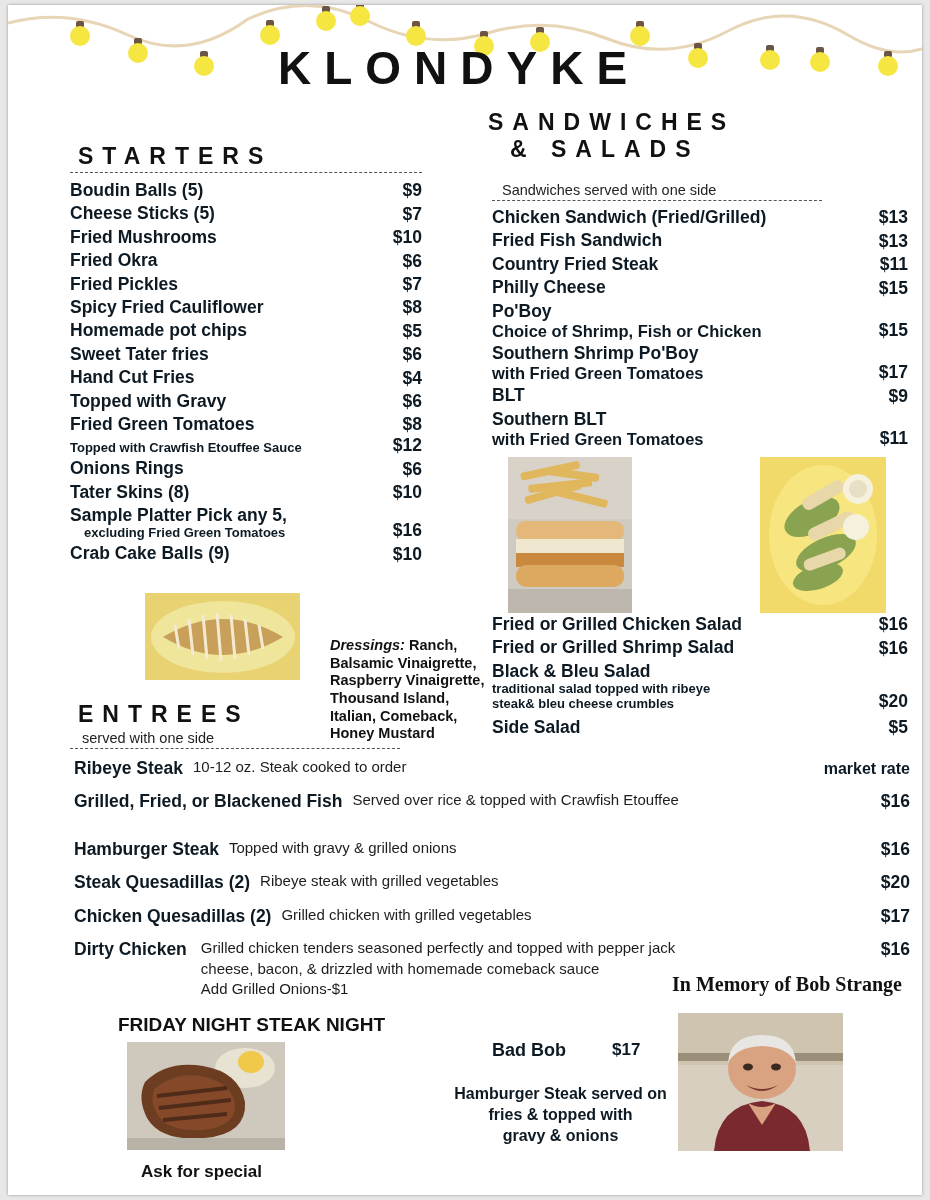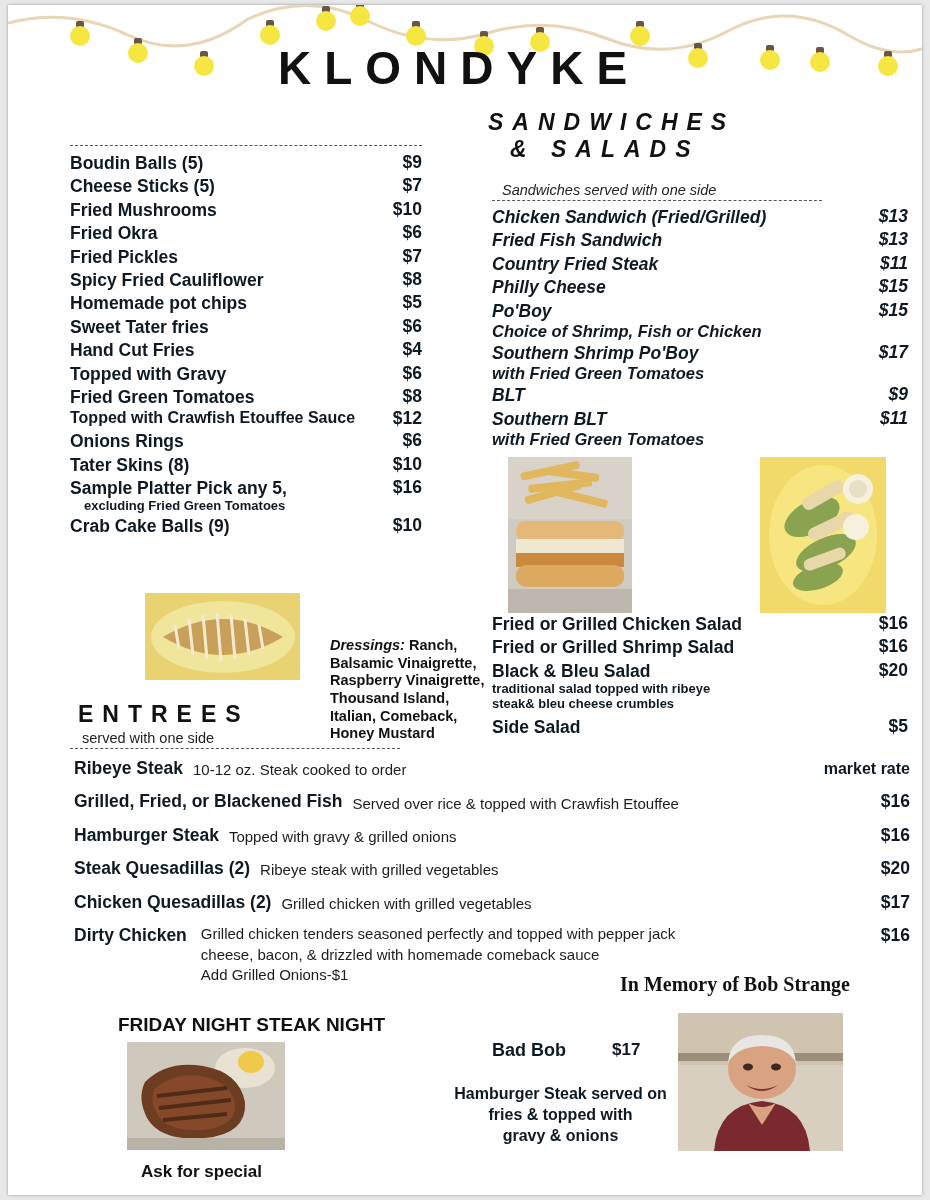--- a/index.html
+++ b/index.html
@@ -45,21 +45,21 @@
   .dashline {
     border-top: 1px dashed #555;
     margin-top: 2px;
   }
   .subnote { font-size: 14.5px; color: #222; }
 
   
   .rows { width: 100%; }
   .row {
     display: flex;
-    align-items: flex-start;
+    align-items: flex-end;
     justify-content: space-between;
     margin-bottom: 1px;
   }
   .nm {
     font-size: 17.5px;
     font-weight: bold;
     color: #0e1a23;
     line-height: 1.28;
   }
   .nm .qty { font-weight: bold; }
@@ -82,21 +82,21 @@
     white-space: nowrap;
     padding-left: 10px;
   }
 
   
   .starters { position: absolute; left: 62px; top: 138px; width: 352px; }
   .starters .sec-head { padding-left: 8px; }
   .starters .rows { margin-top: 6px; }
 
   
-  .sands { position: absolute; left: 480px; top: 104px; width: 420px; font-style: italic; }
+  .sands { position: absolute; left: 480px; top: 104px; width: 420px; }
   .sands .sec-head { text-align: left; }
   .sands .h2 { padding-left: 22px; }
   .sands .note { padding-left: 14px; margin-top: 19px; }
   .sands .rows { margin-top: 5px; padding-left: 4px; }
 
   
   .photo { position: absolute; overflow: hidden; background: #ccc; }
   .photo svg { display: block; }
 
   
@@ -109,39 +109,39 @@
   
   .salads { position: absolute; left: 484px; top: 608px; width: 416px; }
 
   
   .entrees { position: absolute; left: 62px; top: 696px; width: 840px; }
   .entrees .sec-head { padding-left: 8px; }
   .entrees .note { padding-left: 12px; margin-top: 2px; }
   .entrees .dashline { width: 330px; }
   .entrees .rows { margin-top: 8px; padding-left: 4px; }
   .entrees .row { align-items: baseline; }
-  .entrees .nm { display: flex; align-items: flex-end; flex-wrap: wrap; }
+  .entrees .nm { display: flex; align-items: flex-start; flex-wrap: wrap; }
   .entrees .nm .desc { margin-left: 10px; font-weight: normal; }
   .entrees .market { font-size: 16px; font-weight: bold; }
 
   
   .friday {
     position: absolute; left: 77px; top: 978px; width: 300px; text-align: right; margin-top: 31px;
   }
   .friday .fh { font-size: 19px; font-weight: bold; color: #111; }
   .friday .ask {
     position: absolute; left: 56px; top: 148px;
     font-size: 17px; font-weight: bold; color: #111;
   }
 
   
   .memory { position: absolute; left: 560px; top: 968px; width: 340px; }
   .memory .mh {
     font-family: "Liberation Serif", serif;
-    font-size: 20px; font-weight: bold; color: #111; text-align: center;
+    font-size: 20px; font-weight: bold; color: #111; text-align: right;
     padding-right: 6px;
   }
   .bob-name {
     position: absolute; left: 484px; top: 1035px;
     font-size: 18px; font-weight: bold; color: #0e1a23;
   }
   .bob-price {
     position: absolute; left: 604px; top: 1035px;
     font-size: 17px; font-weight: bold; color: #0e1a23;
   }
@@ -216,20 +216,21 @@
           <rect x="-4" y="-6" width="8" height="7" rx="2" fill="#6b5545"></rect>
           <circle cx="0" cy="9" r="10" fill="#f5e642"></circle>
         </g>
       </g>
     </svg>
   </div>
 
   <div class="title">KLONDYKE</div>
 
   <div class="starters">
+    <div class="sec-head">STARTERS</div>
     <div class="dashline"></div>
     <div class="rows">
 
       <div class="row">
         <div class="nm"><span>Boudin Balls</span> <span class="qty">(5)</span></div>
         <div class="pr">$9</div>
       </div>
 
       <div class="row">
         <div class="nm"><span>Cheese Sticks</span> <span class="qty">(5)</span></div>
@@ -275,21 +276,21 @@
         <div class="nm">Topped with Gravy</div>
         <div class="pr">$6</div>
       </div>
 
       <div class="row" style="margin-bottom:0">
         <div class="nm">Fried Green Tomatoes</div>
         <div class="pr">$8</div>
       </div>
 
       <div class="row">
-        <div class="nm" style="font-size:16px">Topped with Crawfish Etouffee Sauce</div>
+        <div class="nm" style="font-size:13px">Topped with Crawfish Etouffee Sauce</div>
         <div class="pr">$12</div>
       </div>
 
       <div class="row">
         <div class="nm">Onions Rings</div>
         <div class="pr">$6</div>
       </div>
 
       <div class="row">
         <div class="nm"><span>Tater Skins</span> <span class="qty">(8)</span></div>
@@ -462,21 +463,21 @@
     <div class="rows">
 
       <div class="row" style="margin-bottom:11px">
         <div class="nm">
           <span>Ribeye Steak</span>
           <span class="desc">10-12 oz. Steak cooked to order</span>
         </div>
         <div class="pr market">market rate</div>
       </div>
 
-      <div class="row" style="margin-bottom:11px">
+      <div class="row" style="margin-bottom:25px">
         <div class="nm">
           <span>Grilled, Fried, or Blackened Fish</span>
           <span class="desc">Served over rice &amp; topped with Crawfish Etouffee</span>
         </div>
         <div class="pr">$16</div>
       </div>
 
       <div class="row" style="margin-bottom:11px">
         <div class="nm">
           <span>Hamburger Steak</span>

